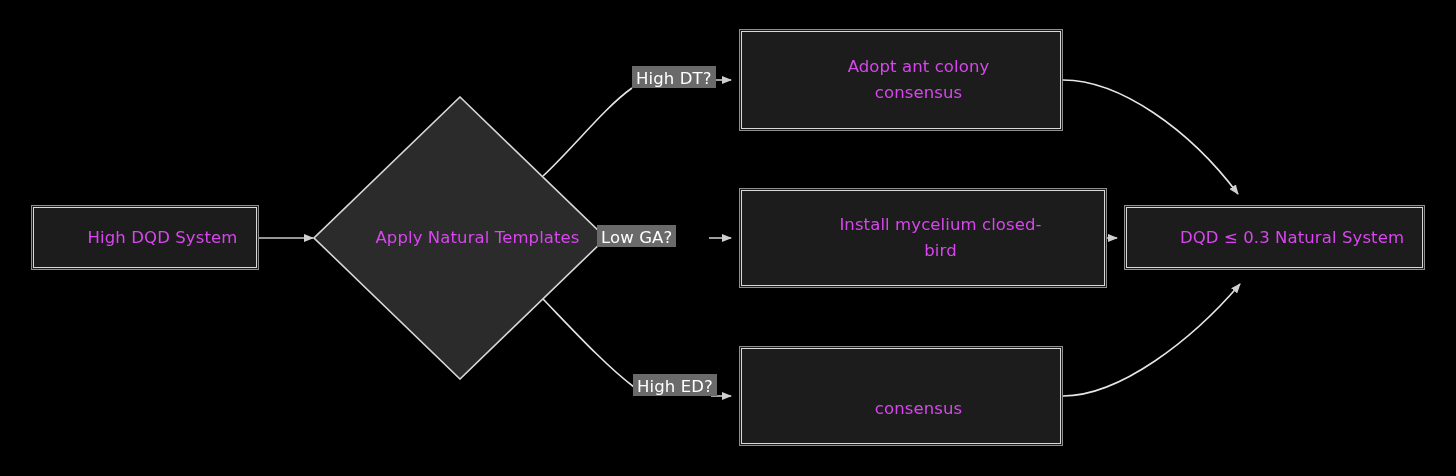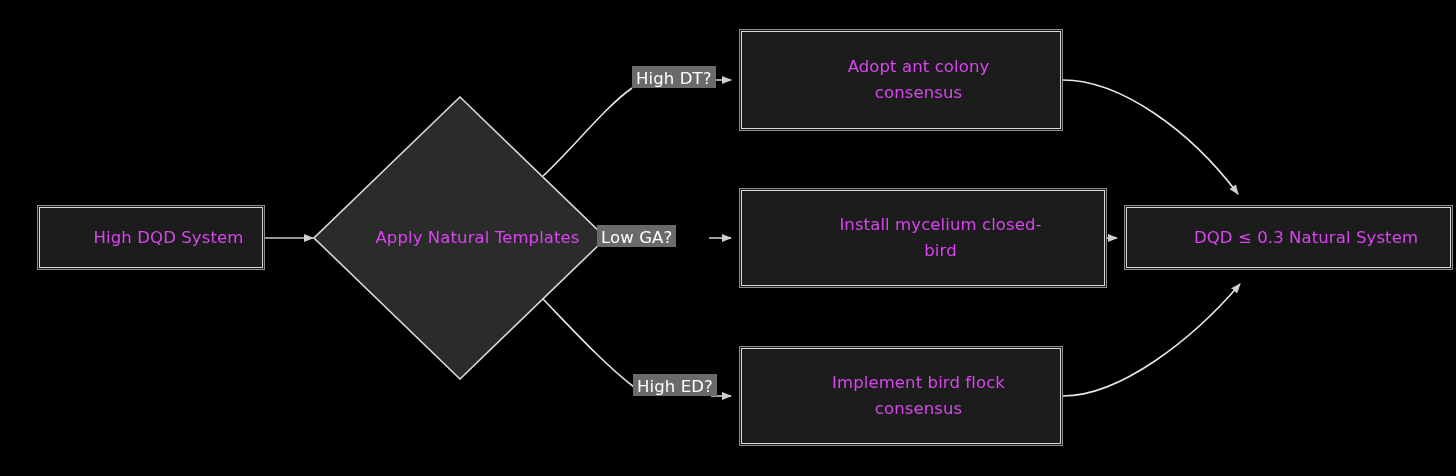--- a/index.html
+++ b/index.html
@@ -99,21 +99,21 @@
     <path d="M543,299 C572,329 606,366 634,387" fill="none" stroke="#e6e6e6" stroke-width="1.6"></path>
     <path d="M711,396 L731,396" fill="none" stroke="#c9c9c9" stroke-width="1.6" marker-end="url(#arrowhead)"></path>
 
     <path d="M1063,80 C1120,80 1190,130 1238,194" fill="none" stroke="#e6e6e6" stroke-width="1.6" marker-end="url(#arrowhead)"></path>
 
     <path d="M1063,238 L1117,238" fill="none" stroke="#c9c9c9" stroke-width="1.6" marker-end="url(#arrowhead)"></path>
 
     <path d="M1063,396 C1120,396 1192,340 1240,284" fill="none" stroke="#e6e6e6" stroke-width="1.6" marker-end="url(#arrowhead)"></path>
   </svg>
 
-  <div class="node rect" style="left:37px; top:205px; width:228px; height:65px;">
+  <div class="node rect" style="left:31px; top:205px; width:228px; height:65px;">
     <span class="label">High DQD System</span>
   </div>
 
   <div class="node decision" style="left:313px; top:96px; width:294px; height:284px;">
     <svg class="diamond-shape" viewBox="0 0 294 284" preserveAspectRatio="none">
       <polygon points="147,1 293,142 147,283 1,142" fill="#2b2b2b" stroke="#d8d8d8" stroke-width="1.6"></polygon>
     </svg>
     <span class="label">Apply Natural Templates</span>
   </div>
 
@@ -126,26 +126,26 @@
 
   <div class="node rect" style="left:739px; top:188px; width:368px; height:100px;">
     <span class="label">
       <span>Install mycelium closed-</span><br>
       <span>bird</span>
     </span>
   </div>
 
   <div class="node rect" style="left:739px; top:346px; width:324px; height:100px;">
     <span class="label">
-      <span>Implement bird flock</span><br>
+      <br>
       <span>consensus</span>
     </span>
   </div>
 
-  <div class="node rect" style="left:1124px; top:205px; width:329px; height:65px;">
+  <div class="node rect" style="left:1124px; top:205px; width:301px; height:65px;">
     <span class="label">DQD ≤ 0.3 Natural System</span>
   </div>
 
   <div class="edge-label" style="left:632px; top:66px;">High DT?</div>
 
   <div class="edge-label" style="left:597px; top:225px;">Low GA?</div>
 
   <div class="edge-label" style="left:633px; top:374px;">High ED?</div>
 
 </div>

